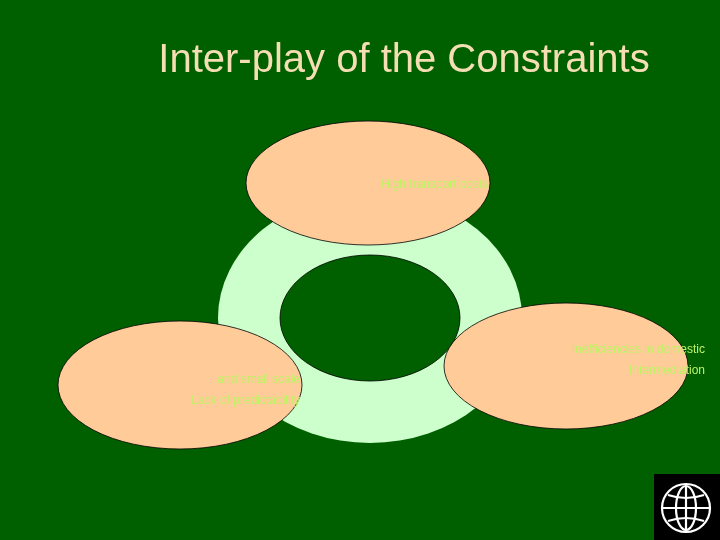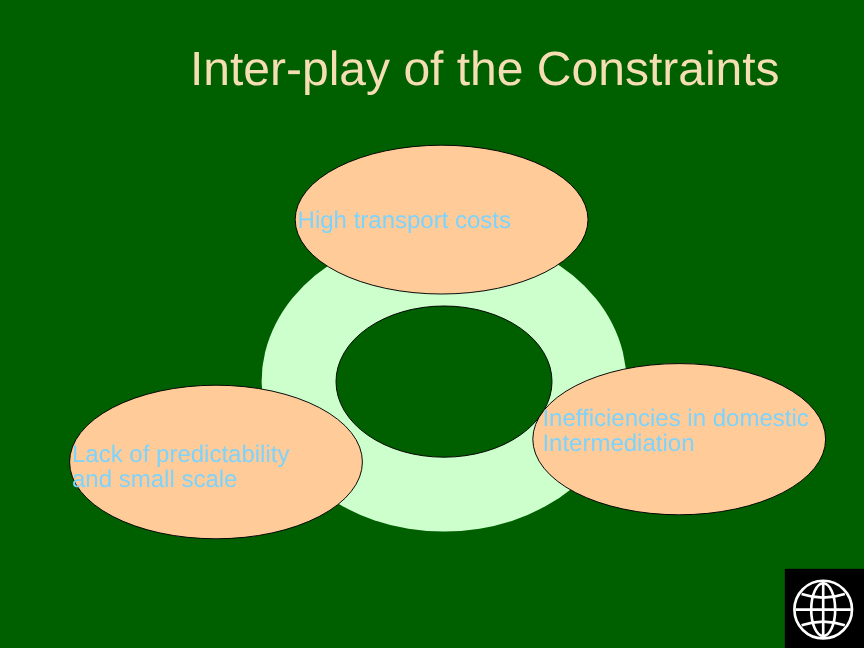--- a/index.html
+++ b/index.html
@@ -1,44 +1,44 @@
 <!DOCTYPE html>
 <html><head>
 <meta charset="utf-8">
 <style>
   html, body { margin:0; padding:0; }
   body { width:720px; height:540px; background:#006000; position:relative; overflow:hidden; font-family:"Liberation Sans", sans-serif; }
   .title { position:absolute; left:0; top:36px; width:720px; text-align:center; font-size:40px; color:#f5deb3;margin-left:44px; }
   svg.diagram { position:absolute; left:0; top:0; }
-  .label { position:absolute; text-align:left; color:#7dd3fc; font-size:20px; line-height:21px; }
+  .label { position:absolute; text-align:right; color:#bef264; font-size:12px; line-height:21px; }
   .logo { position:absolute; left:654px; top:474px; width:66px; height:66px; background:#000; }
 </style>
 </head>
 <body>
 
 <div class="title">Inter-play of the Constraints</div>
 
 <svg class="diagram" width="720" height="540">
   <ellipse cx="370" cy="318" rx="152" ry="125" fill="#ccffcc"></ellipse>
   <ellipse cx="370" cy="318" rx="90" ry="63" fill="#006000" stroke="#000" stroke-width="0.8"></ellipse>
   <ellipse cx="368" cy="183" rx="122" ry="62" fill="#ffcc99" stroke="#000" stroke-width="0.8"></ellipse>
   <ellipse cx="180" cy="385" rx="122" ry="64" fill="#ffcc99" stroke="#000" stroke-width="0.8"></ellipse>
   <ellipse cx="566" cy="366" rx="122" ry="63" fill="#ffcc99" stroke="#000" stroke-width="0.8"></ellipse>
 </svg>
 
 <div class="label" style="left:248px;top:174px;width:240px;">
   <span>High transport costs</span>
 </div>
 
 <div class="label" style="left:60px;top:369px;width:240px;">
+  <div>and small scale</div>
   <div>Lack of predictability</div>
-  <div>and small scale</div>
 </div>
 
-<div class="label" style="left:452px;top:339px;width:240px;">
+<div class="label" style="left:465px;top:339px;width:240px;">
   <div>Inefficiencies in domestic</div>
   <div>Intermediation</div>
 </div>
 
 <div class="logo">
   <svg width="66" height="66" viewBox="0 0 66 66">
     <g fill="none" stroke="#fff" stroke-width="2.2">
       <circle cx="32" cy="34" r="24"></circle>
       <ellipse cx="32" cy="34" rx="10" ry="22"></ellipse>
       <line x1="32" y1="11" x2="32" y2="57"></line>

